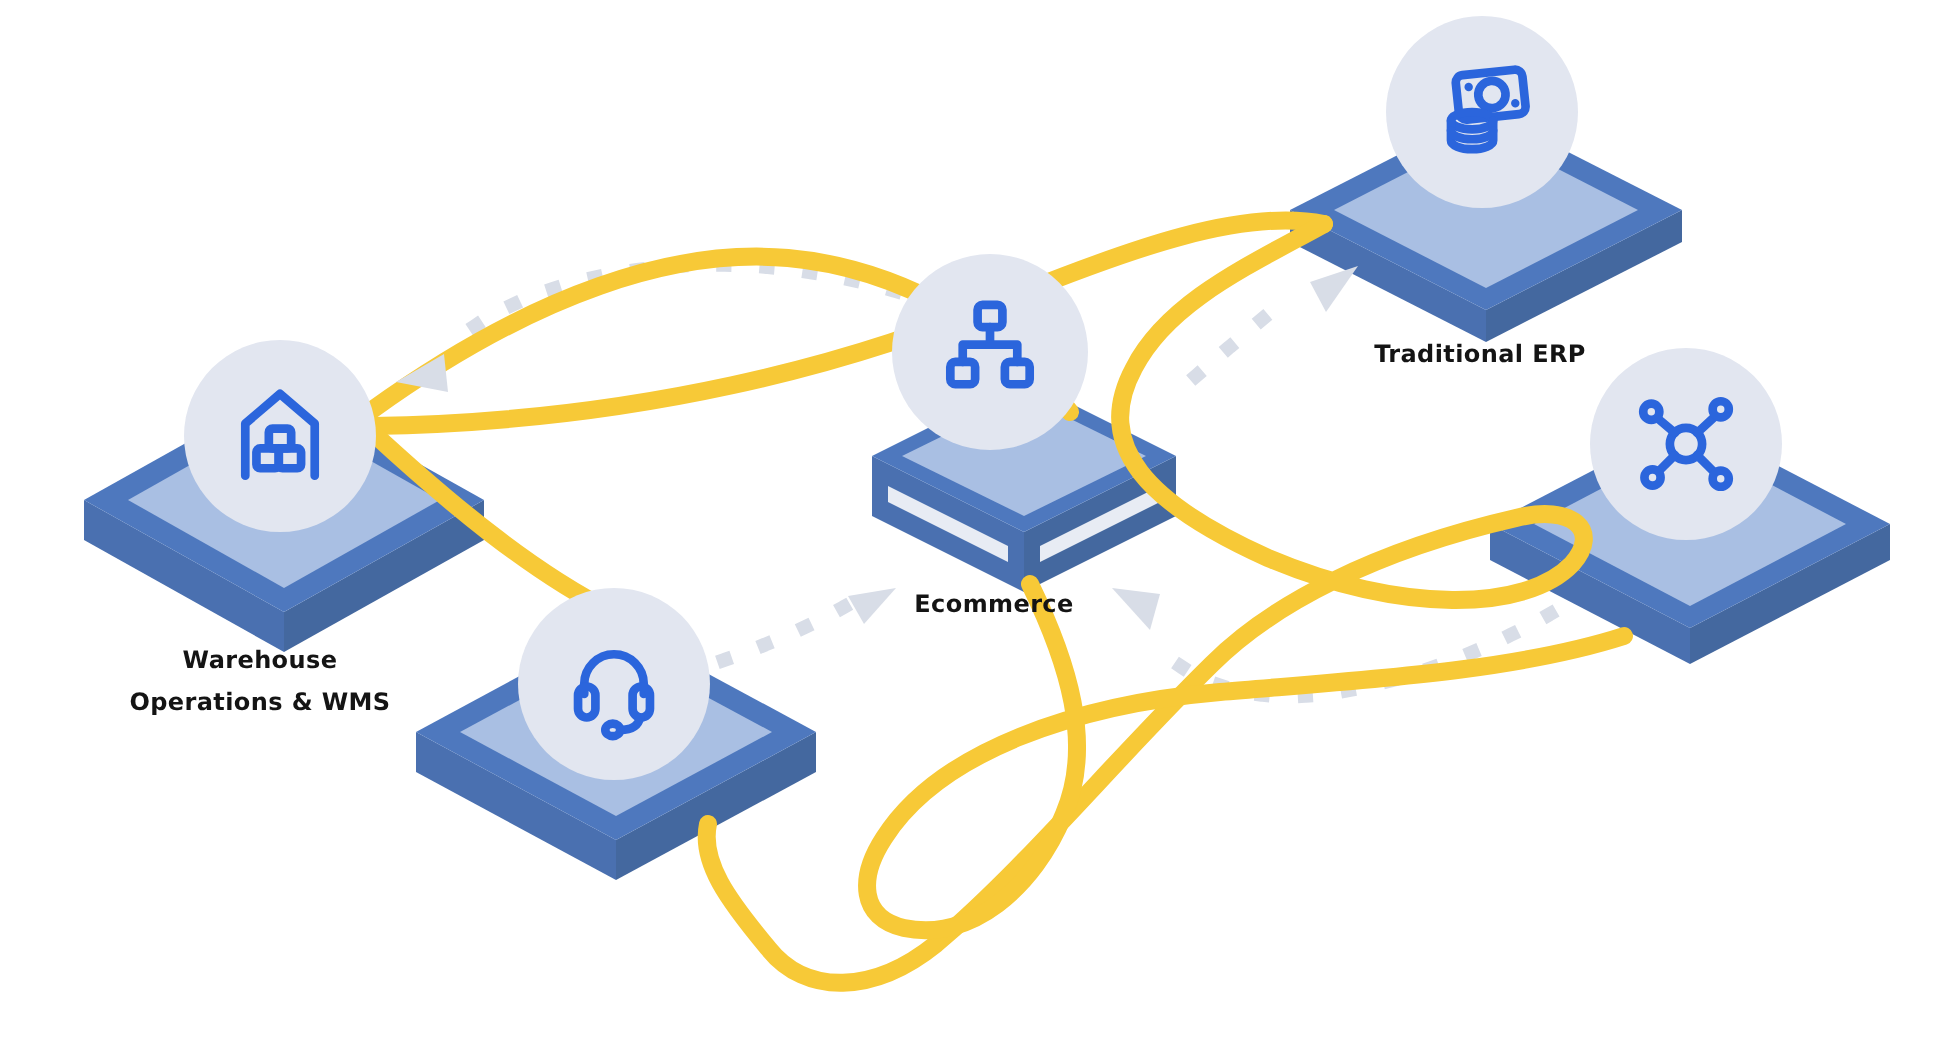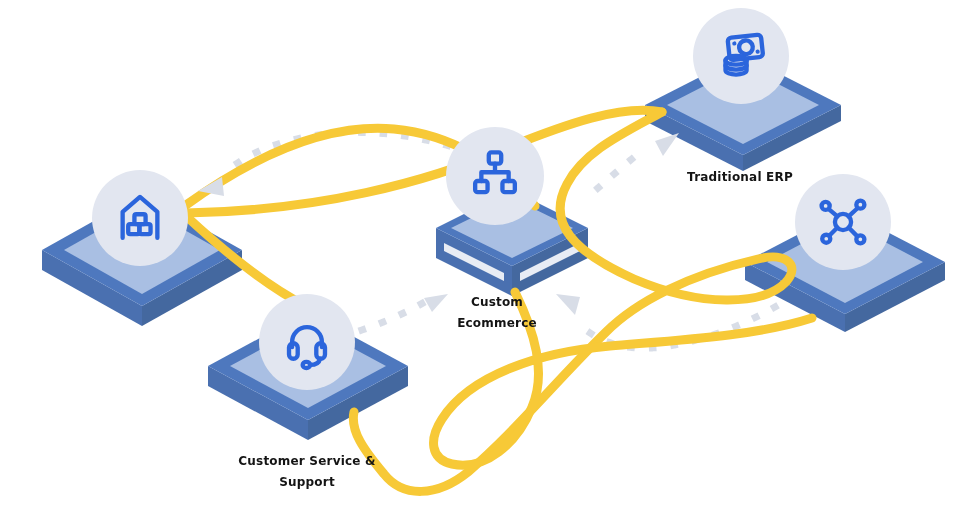--- a/index.html
+++ b/index.html
@@ -141,28 +141,27 @@
         <circle cx="50" cy="50" r="13"></circle>
         <path d="M41 41 L28 30 M59 41 L72 29 M41 59 L29 71 M59 59 L72 72"></path>
         <circle cx="22" cy="24" r="6.5"></circle>
         <circle cx="78" cy="22" r="6.5"></circle>
         <circle cx="23" cy="77" r="6.5"></circle>
         <circle cx="78" cy="78" r="6.5"></circle>
       </g>
     </g>
   </svg>
 
-
-  <div class="node-label" style="left:307px;top:451px;">
-    <div>Customer Service &amp;</div>
-    <div>Support</div>
+  <div class="node-label" style="left:130px;top:320px;">
+    <div>Warehouse</div>
+    <div>Operations &amp; WMS</div>
   </div>
 
+
   <div class="node-label" style="left:497px;top:292px;">
-    <div>Custom</div>
     <div>Ecommerce</div>
   </div>
 
   <div class="node-label" style="left:740px;top:167px;">
     <div>Traditional ERP</div>
   </div>
 
 
 </div>
 

